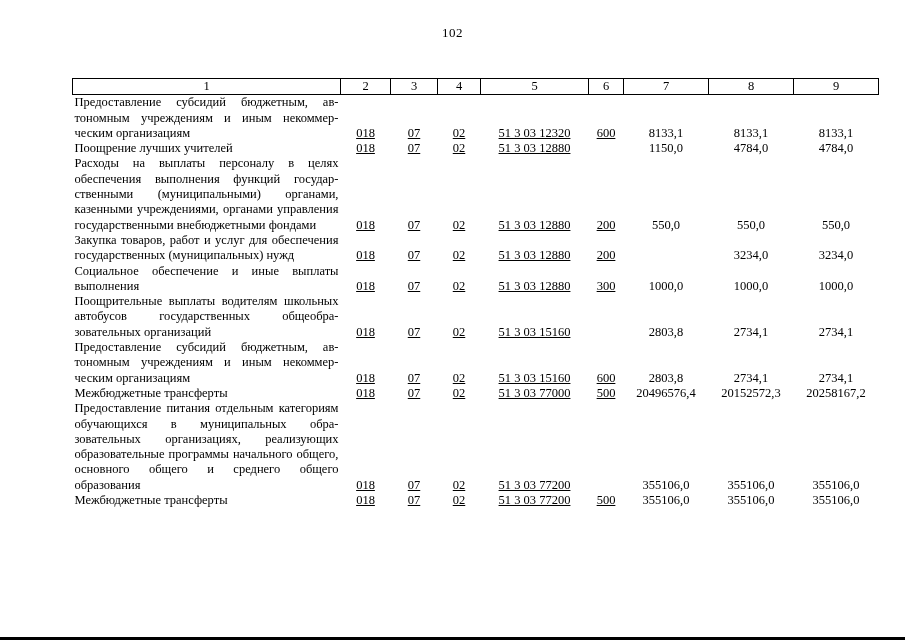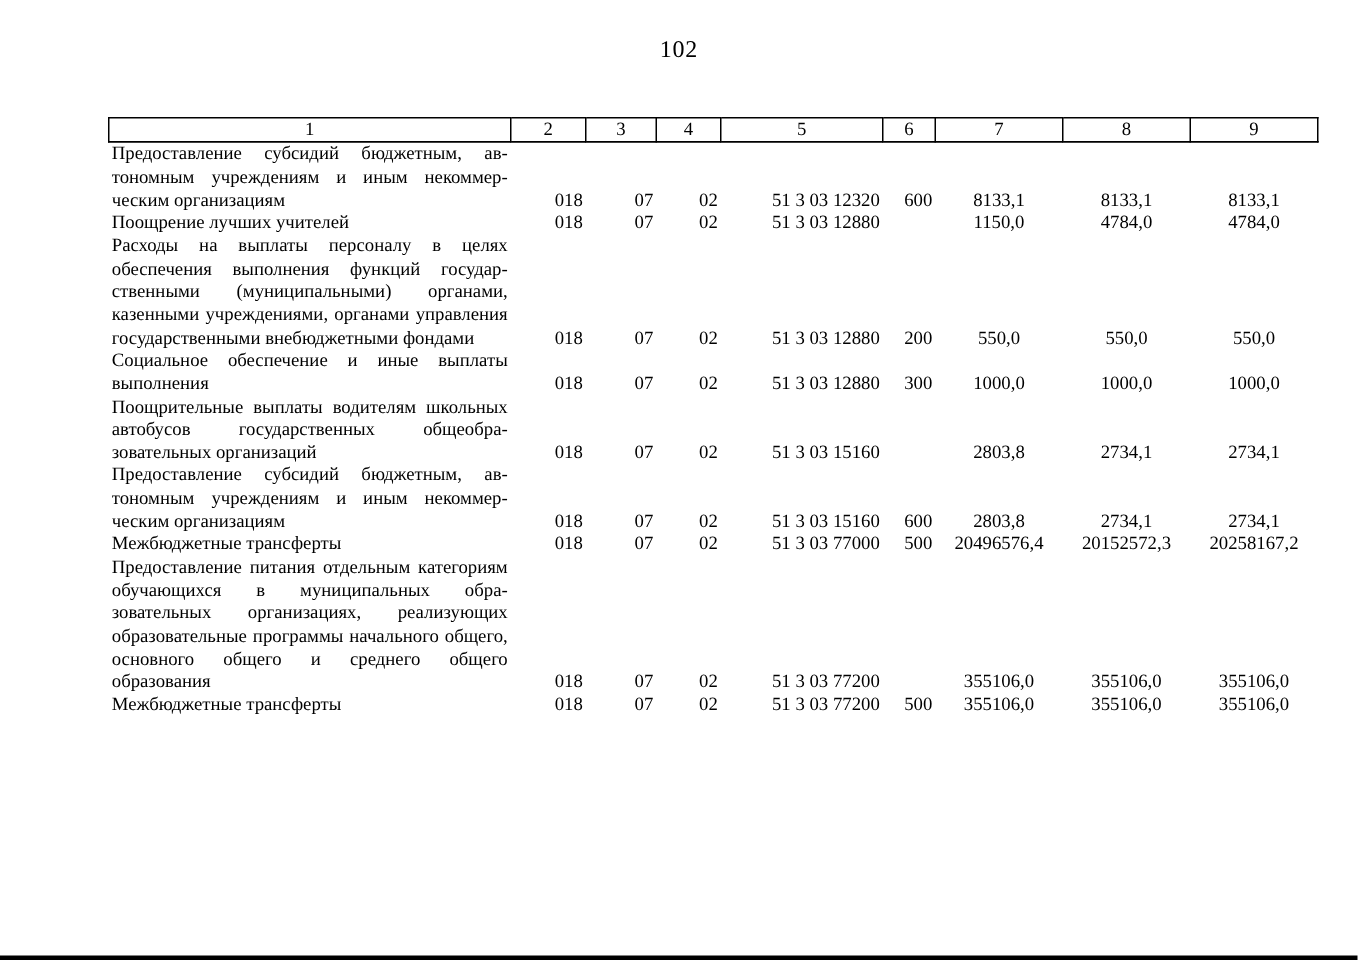--- a/index.html
+++ b/index.html
@@ -10,21 +10,21 @@
     font-family: "Liberation Serif", serif;
     position: relative;
     overflow: hidden;
   }
   .page-number {
     position: absolute;
     top: 25px;
     left: 0;
     width: 100%;
     text-align: center;
-    font-size: 16px;
+    font-size: 13px;
     letter-spacing: 0.5px;
   }
   table.budget {
     position: absolute;
     left: 72px;
     top: 78px;
     width: 806px;
     border-collapse: collapse;
     table-layout: fixed;
     font-size: 12.5px;
@@ -42,21 +42,21 @@
     vertical-align: bottom;
     padding: 0 2px;
   }
   td.c1 {
     text-align: justify;
     padding-left: 8px;
     padding-right: 5px;
     hyphens: manual;
     margin-top: 28px;
   }
-  td.c2, td.c3, td.c4, td.c5, td.c6 { text-align: right; }
+  td.c2, td.c3, td.c4, td.c5, td.c6 { text-align: center; text-decoration: underline; }
   td.c7, td.c8, td.c9 { text-align: center; padding-right: 6px; }
   .bottom-edge {
     position: absolute;
     left: 0;
     bottom: 0;
     width: 100%;
     height: 3px;
     background: #000000;
   }
 </style>
@@ -118,20 +118,31 @@
         <td class="c2">018</td>
         <td class="c3">07</td>
         <td class="c4">02</td>
         <td class="c5">51 3 03 12880</td>
         <td class="c6">200</td>
         <td class="c7">550,0</td>
         <td class="c8">550,0</td>
         <td class="c9">550,0</td>
       </tr>
       <tr>
+        <td class="c1">Закупка товаров, работ и услуг для обеспе­чения государственных (муниципальных) нужд</td>
+        <td class="c2">018</td>
+        <td class="c3">07</td>
+        <td class="c4">02</td>
+        <td class="c5">51 3 03 12880</td>
+        <td class="c6">200</td>
+        <td class="c7"></td>
+        <td class="c8">3234,0</td>
+        <td class="c9">3234,0</td>
+      </tr>
+      <tr>
         <td class="c1">Социальное обеспечение и иные выплаты выполнения</td>
         <td class="c2">018</td>
         <td class="c3">07</td>
         <td class="c4">02</td>
         <td class="c5">51 3 03 12880</td>
         <td class="c6">300</td>
         <td class="c7">1000,0</td>
         <td class="c8">1000,0</td>
         <td class="c9">1000,0</td>
       </tr>

